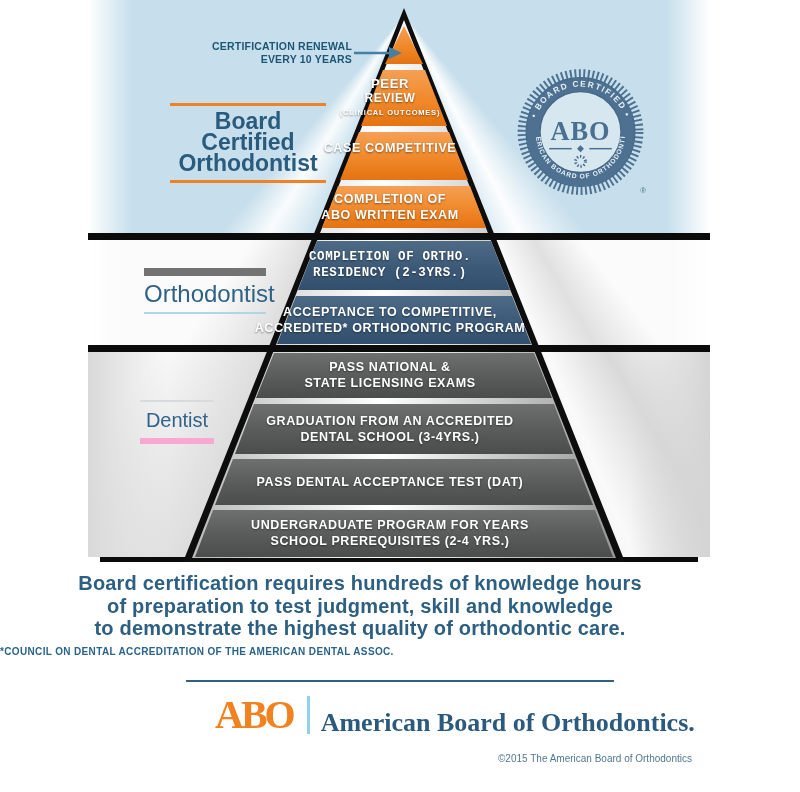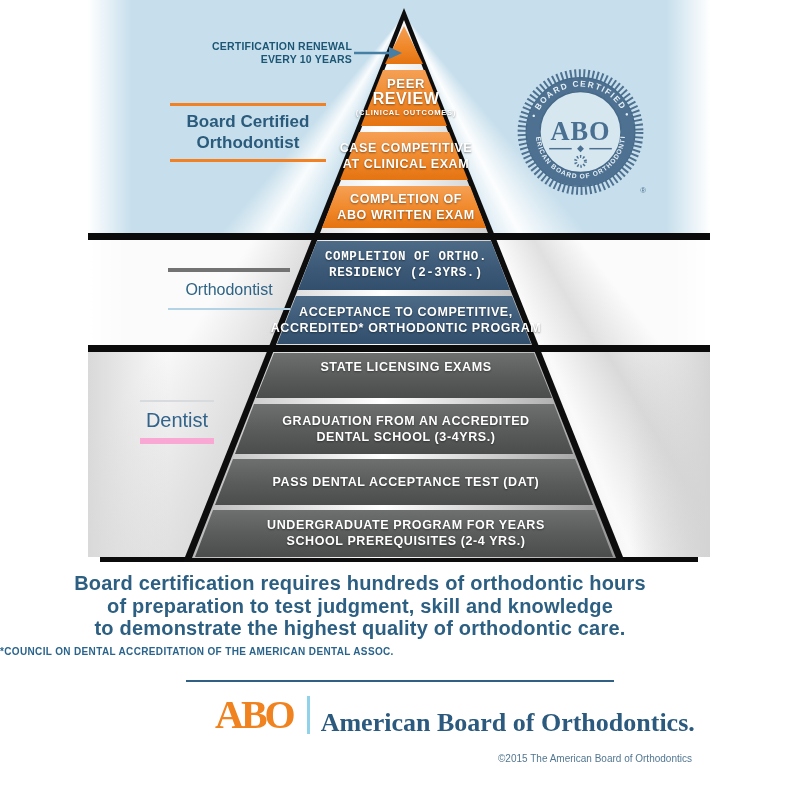--- a/index.html
+++ b/index.html
@@ -28,31 +28,31 @@
       conic-gradient(from 140deg at 316px -337px,
         rgba(220,220,220,0) 0deg,#d9d9d9 9deg,rgba(255,255,255,0) 17deg,#dedede 26deg,
         rgba(255,255,255,0) 34deg,#d8d8d8 44deg,rgba(220,220,220,0) 52deg,#dddddd 62deg,
         rgba(220,220,220,0) 76deg);}
   .black-rule{position:absolute;background:#0b0b0b;}
 
   
   .pyramid-svg{position:absolute;left:0;top:0;}
 
   
-  .slab{position:absolute;left:256px;width:300px;text-align:center;color:#ffffff;
+  .slab{position:absolute;left:240px;width:300px;text-align:center;color:#ffffff;
         font-weight:700;font-size:12.5px;line-height:16px;letter-spacing:.6px;
         text-shadow:0 1px 2px rgba(0,0,0,.45);}
   .slab .sub{font-size:7.5px;line-height:10px;letter-spacing:.8px;margin-top:2px;}
 
   
   .side-label{position:absolute;text-align:center;font-weight:600;}
-  .side-bco{left:170px;top:103px;width:156px;font-size:17px;line-height:21px;color:#2b5b7c;
+  .side-bco{left:170px;top:103px;width:156px;font-size:23px;line-height:21px;color:#2b5b7c;
             border-top:3px solid #f18122;border-bottom:3px solid #f18122;padding:5px 0 6px;}
-  .side-ortho{left:144px;top:268px;width:122px;font-size:16px;line-height:22px;color:#2e6385;
-              border-top:4px solid #737373;border-bottom:2px solid #b3d4e4;padding:7px 0;font-weight:500;margin-left:24px;}
+  .side-ortho{left:144px;top:268px;width:122px;font-size:24px;line-height:22px;color:#2e6385;
+              border-top:8px solid #737373;border-bottom:2px solid #b3d4e4;padding:7px 0;font-weight:500;}
   .side-dentist{left:140px;top:400px;width:74px;font-size:20px;line-height:22px;color:#32638a;
               border-top:2px solid #d7dbde;border-bottom:6px solid #f9a8d4;padding:7px 0;font-weight:500;}
 
   
   .annotation{position:absolute;left:204px;top:40px;width:148px;text-align:right;
               font-size:10.5px;line-height:12.5px;font-weight:700;color:#1c5674;letter-spacing:.2px;}
 
   
   .seal{position:absolute;left:512px;top:64px;opacity:.92;}
 
@@ -129,40 +129,40 @@
     </g>
   </svg>
 
   <div class="annotation">
     <div>CERTIFICATION RENEWAL</div>
     <div>EVERY 10 YEARS</div>
   </div>
 
   <div class="slab" style="top:76px;">
     <div style="font-size:13px;line-height:15px;">PEER</div>
-    <div style="font-size:16px;line-height:15px;">REVIEW</div>
+    <div style="font-size:12px;line-height:15px;">REVIEW</div>
     <div class="sub">(CLINICAL OUTCOMES)</div>
   </div>
   <div class="slab" style="top:140px;">
     <div>CASE COMPETITIVE</div>
-    <div>AT CLINICAL EXAM</div>
   </div>
   <div class="slab" style="top:191px;">
     <div>COMPLETION OF</div>
     <div>ABO WRITTEN EXAM</div>
   </div>
   <div class="slab" style="top:249px;font-family:Liberation Mono, monospace;">
     <div>COMPLETION OF ORTHO.</div>
     <div>RESIDENCY (2-3YRS.)</div>
   </div>
   <div class="slab" style="top:304px;">
     <div>ACCEPTANCE TO COMPETITIVE,</div>
     <div>ACCREDITED* ORTHODONTIC PROGRAM</div>
   </div>
   <div class="slab" style="top:359px;">
+    <div>PASS NATIONAL &amp;</div>
     <div>STATE LICENSING EXAMS</div>
   </div>
   <div class="slab" style="top:413px;">
     <div>GRADUATION FROM AN ACCREDITED</div>
     <div>DENTAL SCHOOL (3-4YRS.)</div>
   </div>
   <div class="slab" style="top:474px;">
     <div>PASS DENTAL ACCEPTANCE TEST (DAT)</div>
   </div>
   <div class="slab" style="top:517px;">
@@ -193,21 +193,21 @@
     <g stroke="#3f678a" stroke-width="1.5">
       <line x1="38" y1="85" x2="61" y2="85"></line>
         <line x1="79" y1="85" x2="102" y2="85"></line>
     </g>
     <rect x="67.5" y="82.5" width="5" height="5" transform="rotate(45 70 85)" fill="#3f678a"></rect>
     <circle cx="70" cy="98" r="5" fill="none" stroke="#3f678a" stroke-width="3" stroke-dasharray="1.4 1.8"></circle>
     <text x="131" y="130" font-size="8" fill="#44688a">®</text>
   </svg>
 
   <div class="para">
-    <div>Board certification requires hundreds of orthodontic hours</div>
+    <div>Board certification requires hundreds of knowledge hours</div>
     <div>of preparation to test judgment, skill and knowledge</div>
     <div>to demonstrate the highest quality of orthodontic care.</div>
   </div>
   <div class="footnote">*COUNCIL ON DENTAL ACCREDITATION OF THE AMERICAN DENTAL ASSOC.</div>
 
   <div class="divider"></div>
   <div class="logo-row">
     <span class="logo-abo">ABO</span>
     <span class="logo-bar"></span>
     <span class="logo-word">American Board of Orthodontics.</span>

